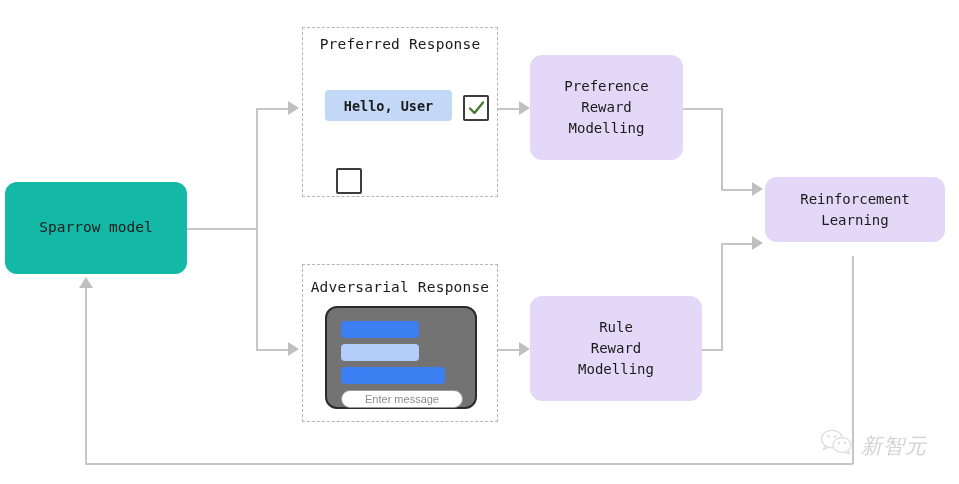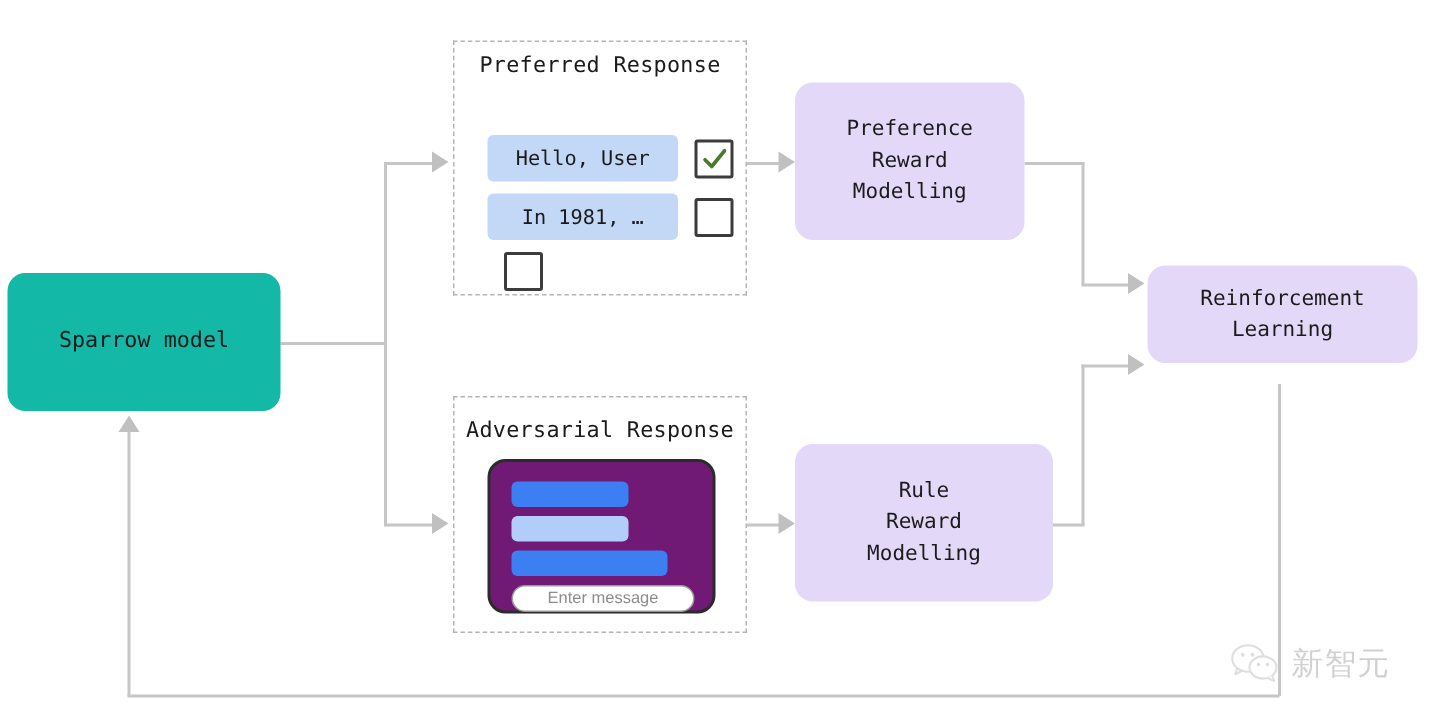--- a/index.html
+++ b/index.html
@@ -53,21 +53,22 @@
     text-align: center;
     color: #1b1b1b;
     font-size: 14.5px;
     letter-spacing: .2px;
   }
 
   
   .resp-row {
     position: absolute;
     display: flex;
-    align-items: center;
+    align-items: flex-end;
+    font-weight: bold;
   }
   .resp-pill {
     box-sizing: border-box;
     width: 127px;
     height: 31px;
     background: #c3d7f7;
     border-radius: 4px;
     display: flex;
     align-items: center;
     justify-content: center;
@@ -85,21 +86,21 @@
     position: relative;
   }
   .checkbox svg { position: absolute; left: 2px; top: 2px; }
 
   
   .chat-frame {
     position: absolute;
     box-sizing: border-box;
     border: 2.2px solid #2b2b2b;
     border-radius: 12px;
-    background: #701a75;
+    background: #737373;
   }
   .chat-bar {
     position: absolute;
     border-radius: 4px;
   }
   .chat-input {
     position: absolute;
     box-sizing: border-box;
     border: 1.4px solid #9a9a9a;
     border-radius: 14px;
@@ -132,23 +133,24 @@
   .arrow-up {
     border-left: 7px solid transparent;
     border-right: 7px solid transparent;
     border-bottom: 11px solid #c0c0c0;
   }
 
   
   .watermark {
     position: absolute;
     display: flex;
-    align-items: flex-start;
+    align-items: flex-end;
     gap: 7px;
     opacity: .45;
+    font-style: italic;
   }
   .watermark-text {
     font-family: "DejaVu Sans", sans-serif;
     font-size: 21px;
     color: #9a9a9a;
     letter-spacing: 1px;
   }
 </style>
 </head>
 <body>
@@ -194,24 +196,20 @@
 
     <div class="resp-row" style="left:22px; top:62px;">
       <div class="resp-pill">Hello, User</div>
       <div class="checkbox">
         <svg width="19" height="19" viewBox="0 0 19 19">
           <path d="M3 9.5 L7.5 14 L16 3.5" stroke="#4a7a2b" stroke-width="2.4" fill="none" stroke-linecap="round" stroke-linejoin="round"></path>
         </svg>
       </div>
     </div>
 
-    <div class="resp-row" style="left:22px; top:101px;">
-      <div class="resp-pill">In 1981, …</div>
-      <div class="checkbox"></div>
-    </div>
 
     <div class="resp-row" style="left:22px; top:140px;">
       <div class="checkbox"></div>
     </div>
   </div>
 
   <div class="group" style="left:302px; top:264px; width:196px; height:158px;">
     <div class="group-title" style="top:14px;">Adversarial Response</div>
 
     <div class="chat-frame" style="left:22px; top:41px; width:152px; height:103px;">

